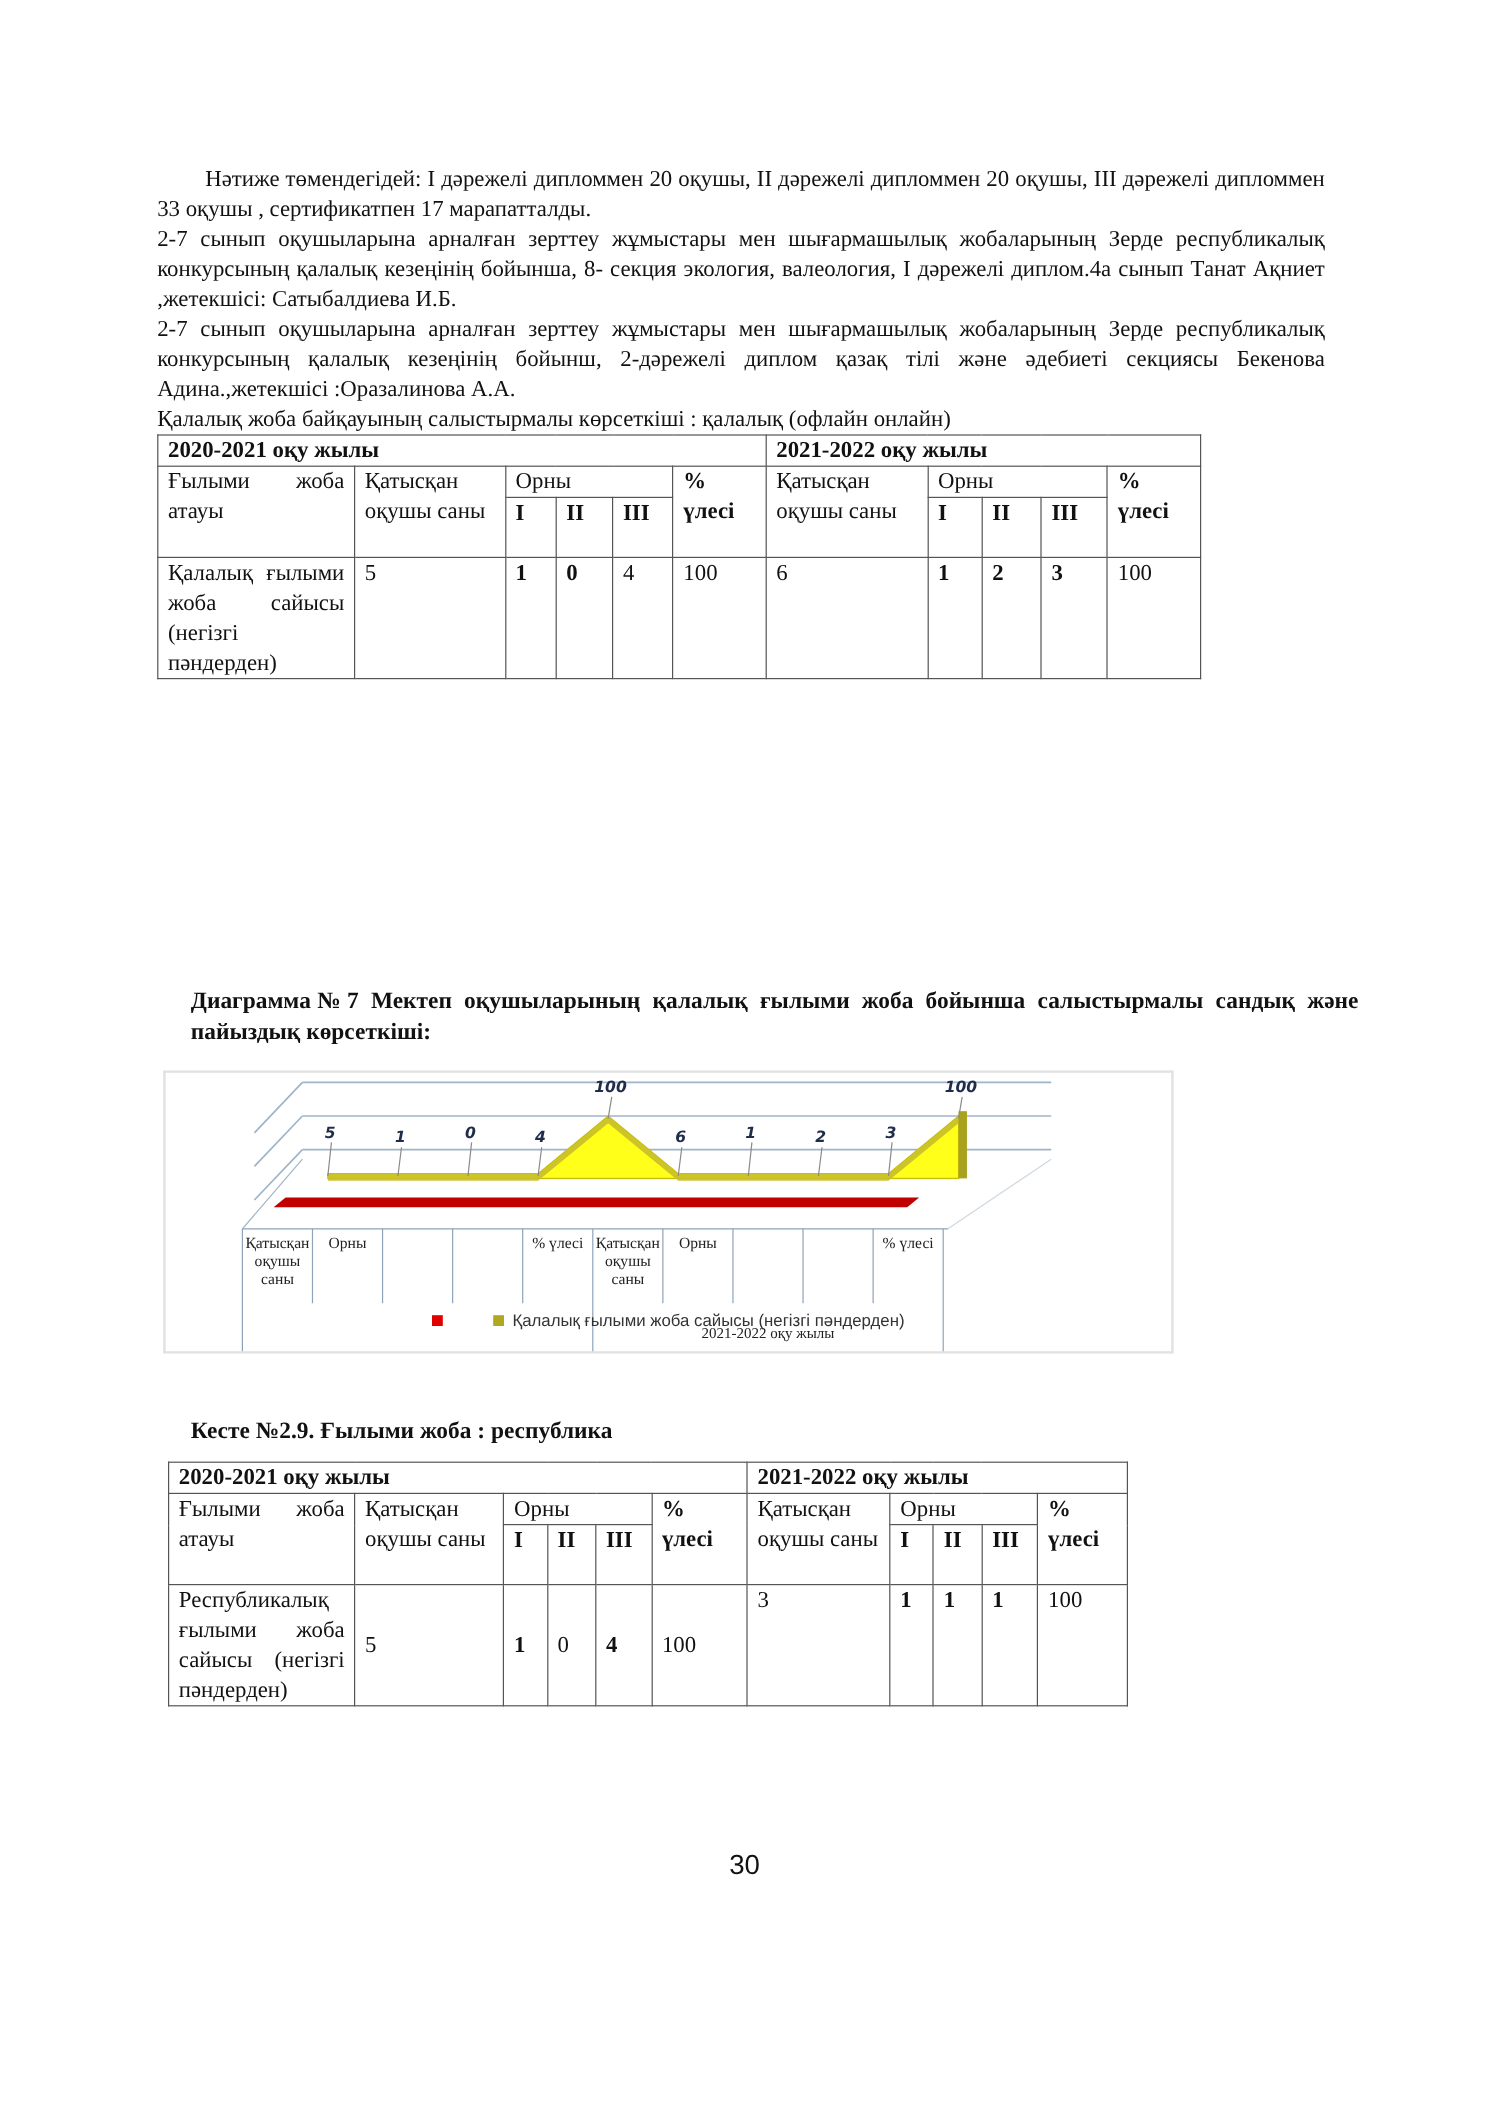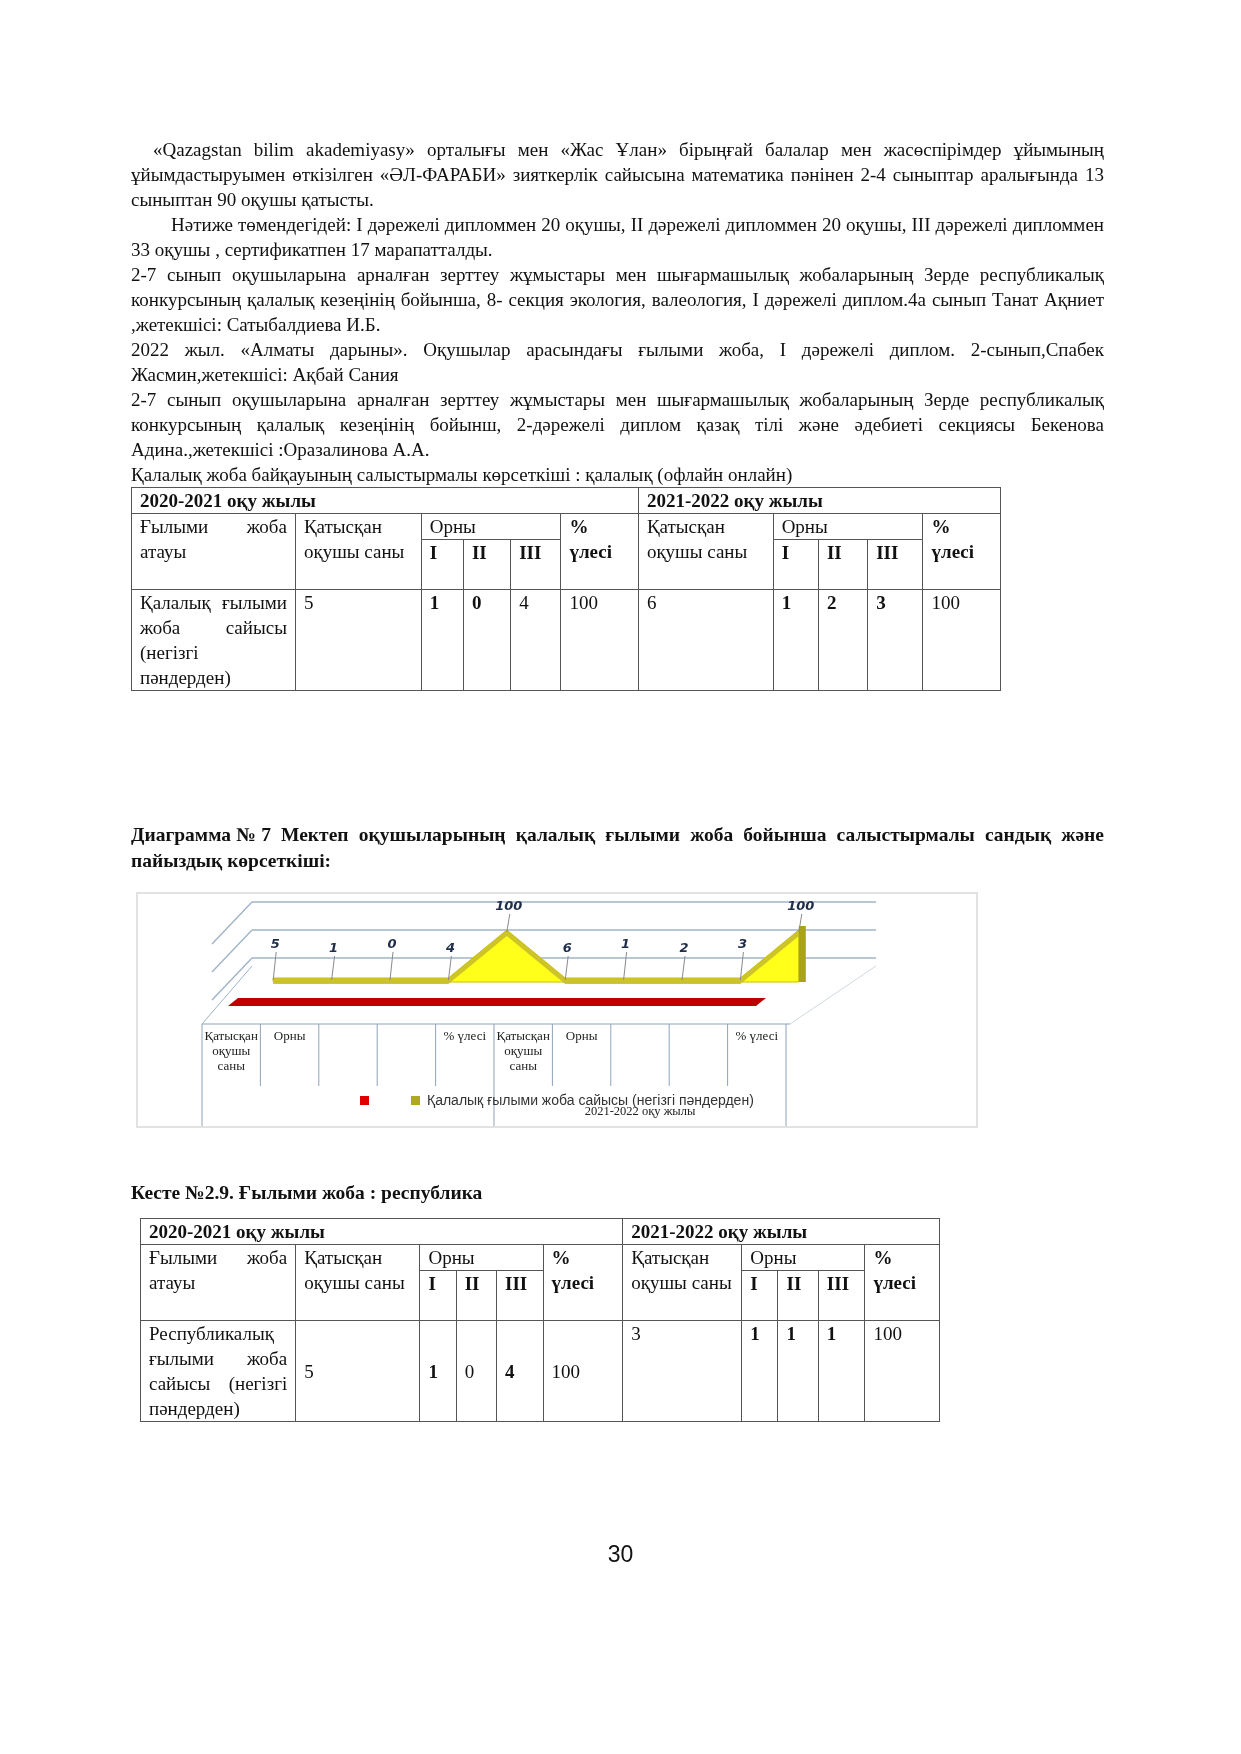--- a/index.html
+++ b/index.html
@@ -6,39 +6,37 @@
   body { width: 1241px; height: 1754px; position: relative; overflow: hidden;
          font-family: "Liberation Serif", "DejaVu Serif", serif; color: #111; }
   .page { position: absolute; left: 131px; top: 137px; width: 973px; }
   p { margin: 0; font-size: 19px; line-height: 25px; text-align: justify; }
   .indent { text-indent: 22px; }
   .indent2 { text-indent: 40px; }
   table.kt { border-collapse: collapse; font-size: 19px; line-height: 25px; }
   table.kt td { border: 1px solid #555; vertical-align: top; padding: 0 8px; margin-top: 26px; }
   table.kt td.b { font-weight: bold; }
   .h-year { font-weight: bold; }
-  .bold-title { font-weight: bold; font-size: 19.5px; line-height: 26px; text-align: justify; }
+  .bold-title { font-weight: bold; font-size: 19.5px; line-height: 26px; text-align: justify; margin-left: 28px; }
   .chart-box { position: absolute; left: 136px; top: 892px; width: 838px; height: 232px;
                border: 2px solid #e2e2e2; background: #fff; }
   .chart-box svg { position: absolute; left: 0; top: 0; }
   .cat-lbl { position: absolute; font-size: 13px; line-height: 15px; text-align: center;
              color: #222; font-family: "Liberation Serif", serif; }
   .legend { position: absolute; left: 0; width: 838px; top: 1090px; text-align: center;
             font-family: "Liberation Sans", sans-serif; font-size: 14px; color: #333; }
   .pagenum { position: absolute; left: 0; width: 1241px; top: 1541px; text-align: center;
              font-family: "Liberation Sans", sans-serif; font-size: 23px; }
 </style>
 </head>
 <body>
 
 <div class="page">
-  <p class="indent">«Qazagstan bilim akademiyasy» орталығы мен «Жас Ұлан» бірыңғай балалар мен жасөспірімдер ұйымының ұйымдастыруымен өткізілген «ӘЛ-ФАРАБИ» зияткерлік сайысына математика пәнінен 2-4 сыныптар аралығында 13 сыныптан 90 оқушы қатысты.</p>
   <p class="indent2">Нәтиже төмендегідей: I дәрежелі дипломмен   20 оқушы, II дәрежелі дипломмен   20 оқушы, III дәрежелі дипломмен 33 оқушы , сертификатпен 17 марапатталды.</p>
   <p>2-7 сынып оқушыларына арналған зерттеу жұмыстары мен шығармашылық жобаларының Зерде республикалық конкурсының қалалық кезеңінің бойынша, 8- секция экология, валеология, I дәрежелі диплом.4а сынып  Танат Ақниет ,жетекшісі: Сатыбалдиева И.Б.</p>
-  <p>2022 жыл. «Алматы дарыны». Оқушылар арасындағы ғылыми жоба, I дәрежелі диплом. 2-сынып,Спабек Жасмин,жетекшісі: Ақбай Сания</p>
   <p>2-7 сынып оқушыларына арналған зерттеу жұмыстары мен шығармашылық жобаларының Зерде республикалық конкурсының қалалық кезеңінің бойынш, 2-дәрежелі диплом қазақ тілі және әдебиеті секциясы Бекенова Адина.,жетекшісі :Оразалинова А.А.</p>
   <p>Қалалық жоба байқауының салыстырмалы көрсеткіші : қалалық  (офлайн онлайн)</p>
 
   <table class="kt" style="width:870px; margin-left:0;">
     <colgroup>
       <col style="width:163px">
         <col style="width:125px">
         <col style="width:42px">
         <col style="width:47px">
         <col style="width:50px">

